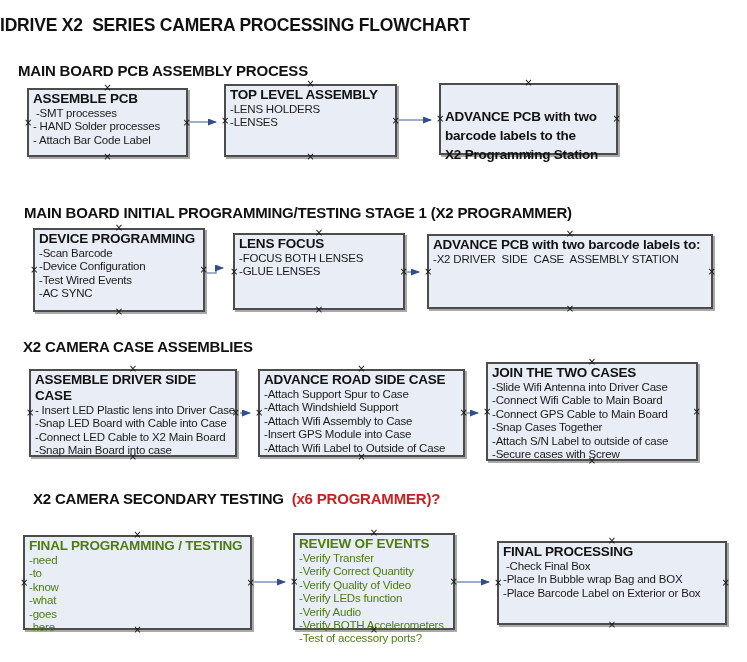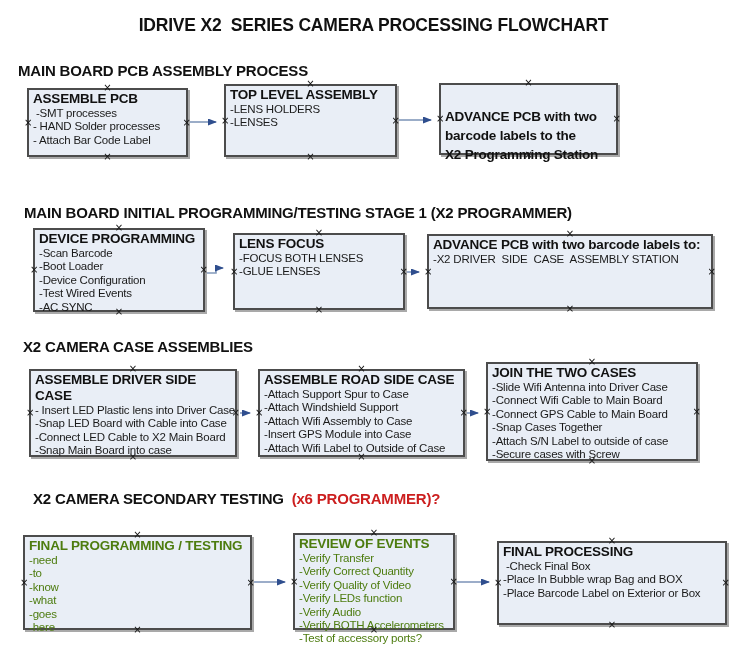--- a/index.html
+++ b/index.html
@@ -5,21 +5,21 @@
   html,body{margin:0;padding:0;background:#ffffff;}
   body{
     position:relative;
     width:747px;height:662px;
     font-family:"Liberation Sans", sans-serif;
     color:#1a1a1a;
     overflow:hidden;
   }
   .chart-title{
     position:absolute;top:15px;left:0;width:747px;
-    text-align:center;font-weight:bold;font-size:17.5px;
+    text-align:left;font-weight:bold;font-size:17.5px;
     letter-spacing:-0.2px;white-space:pre;color:#111;
   }
   .section-header{
     position:absolute;font-weight:bold;font-size:15px;
     letter-spacing:-0.2px;white-space:pre;color:#111;
   }
   #h1{left:18px;top:62px;}
   #h2{left:24px;top:204px;}
   #h3{left:23px;top:338px;}
   #h4{left:33px;top:490px;}
@@ -109,21 +109,20 @@
 <span class="handle h-top">×</span>
     <span class="handle h-bottom">×</span>
     <span class="handle h-left">×</span>
     <span class="handle h-right">×</span>
   </div>
 
 <div class="pbox" id="s2b1">
   <div class="box-title">DEVICE PROGRAMMING</div>
   <div class="box-items">
       <div>-Scan Barcode</div>
-      <div>-Boot Loader</div>
       <div>-Device Configuration</div>
       <div>-Test Wired Events</div>
       <div>-AC SYNC</div>
     </div>
 <span class="handle h-top">×</span>
     <span class="handle h-bottom">×</span>
     <span class="handle h-left">×</span>
     <span class="handle h-right">×</span>
   </div>
 <div class="pbox" id="s2b2">
@@ -155,21 +154,21 @@
       <div>-Snap LED Board with Cable into Case</div>
       <div>-Connect LED Cable to X2 Main Board</div>
       <div>-Snap Main Board into case</div>
     </div>
 <span class="handle h-top">×</span>
     <span class="handle h-bottom">×</span>
     <span class="handle h-left">×</span>
     <span class="handle h-right">×</span>
   </div>
 <div class="pbox" id="s3b2">
-  <div class="box-title">ASSEMBLE ROAD SIDE CASE</div>
+  <div class="box-title">ADVANCE ROAD SIDE CASE</div>
   <div class="box-items">
       <div>-Attach Support Spur to Case</div>
       <div>-Attach Windshield Support</div>
       <div>-Attach Wifi Assembly to Case</div>
       <div>-Insert GPS Module into Case</div>
       <div>-Attach Wifi Label to Outside of Case</div>
     </div>
 <span class="handle h-top">×</span>
     <span class="handle h-bottom">×</span>
     <span class="handle h-left">×</span>

